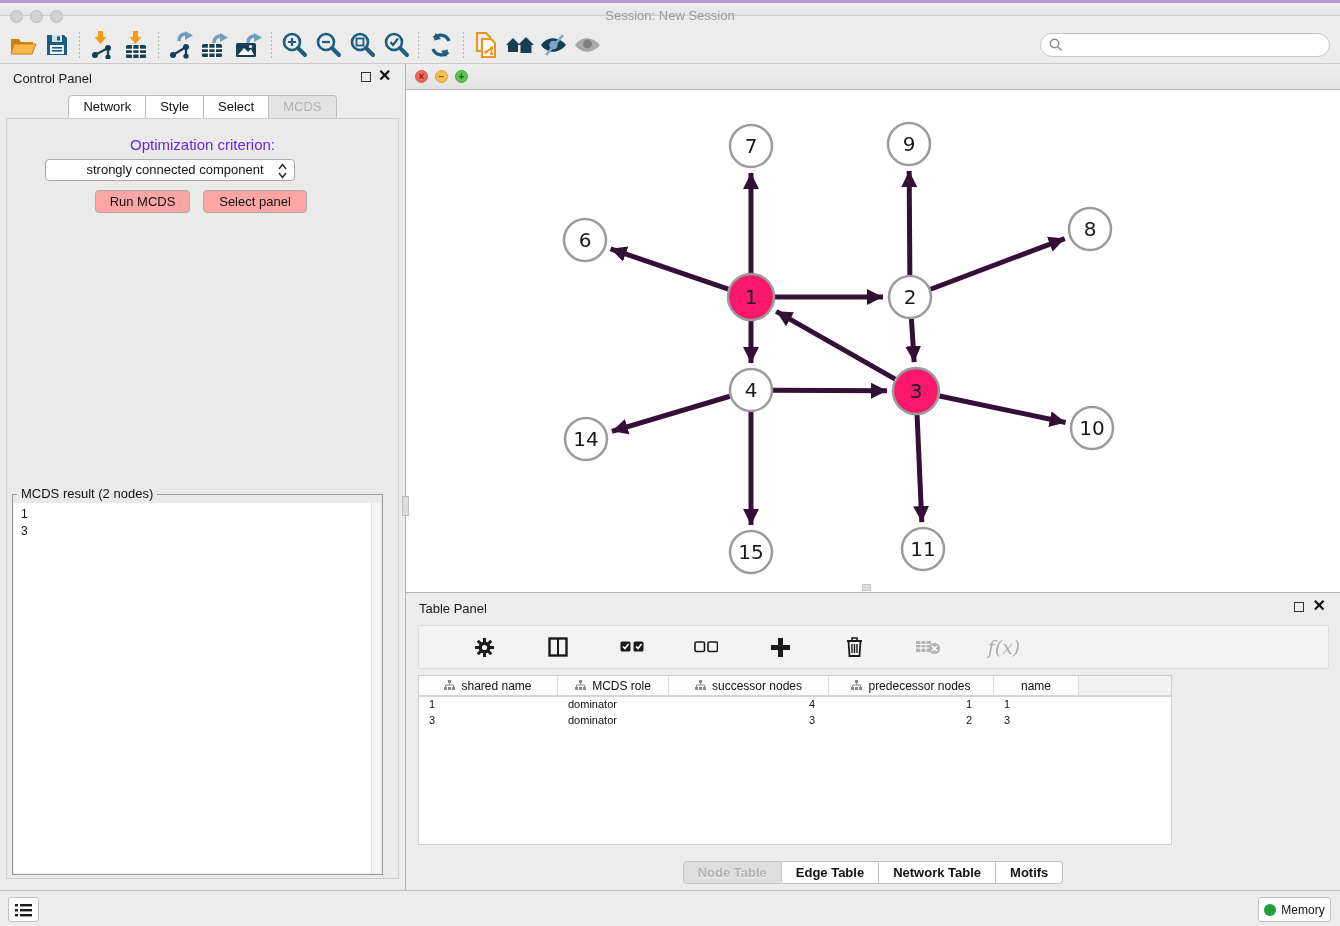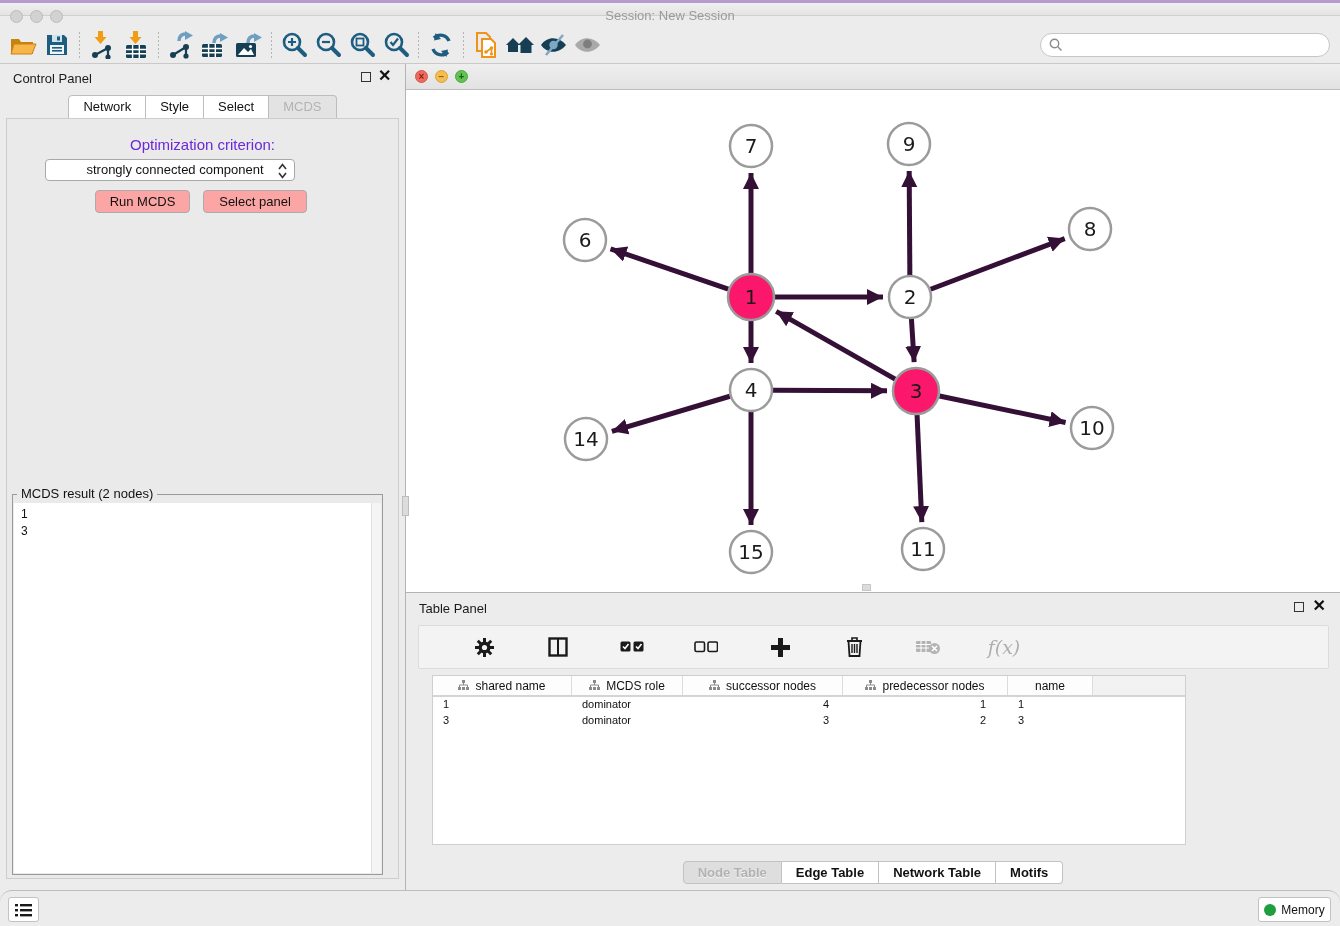--- a/index.html
+++ b/index.html
@@ -80,40 +80,40 @@
   
   #table-panel { position:absolute; left:405px; top:592px; width:935px; height:298px;
     background:#ececec; border-left:1px solid #b3b3b3; border-top:1px solid #b3b3b3; }
   #tp-title { position:absolute; left:13px; top:8px; font-size:13px; color:#1a1a1a; }
   #tp-toolbar { position:absolute; left:12px; top:32px; width:911px; height:44px;
     background:#f3f3f3; border:1px solid #dcdcdc; border-radius:2px;
     display:flex; align-items:center; padding-left:10px; }
   .tp-btn { width:38px; height:32px; display:flex; align-items:center; justify-content:center;margin-left:36px; }
   #fx-label { font-size:19px; font-style:italic; color:#aeaeae;
     font-family:"DejaVu Serif", serif; margin-left:4px; }
-  #node-table { position:absolute; left:26px; top:82px; width:754px; height:170px;
+  #node-table { position:absolute; left:12px; top:82px; width:754px; height:170px;
     background:#fff; border:1px solid #cfcfcf; font-size:11px; }
   #nt-header { display:grid; grid-template-columns:139px 111px 160px 165px 85px 1fr;
     height:21px; border-bottom:2px solid #d4d4d4; background:#fdfdfd; }
   .hcell { position:relative; display:flex; align-items:center; justify-content:center;
     gap:6px; font-size:12px; color:#111; border-right:1px solid #dcdcdc; }
   .hcell:last-child { border-right:none; background:#f2f2f2; }
   .trow { display:grid; grid-template-columns:139px 111px 160px 165px 85px 1fr; height:16px; }
   .tcell { padding:1px 10px 0 10px; color:#111; }
   .tcell.r { text-align:right; padding-right:14px; }
   #tp-tabs { position:absolute; left:0; top:268px; width:100%; display:flex; justify-content:center; }
   .btab { height:23px; padding:0 14px; font-size:13px; font-weight:bold; line-height:21px;
     background:#fff; border:1px solid #c2c2c2; border-left:none; color:#111; }
   .btab:first-child { border-left:1px solid #c2c2c2; border-radius:4px 0 0 4px; }
   .btab:last-child { border-radius:0 4px 4px 0; }
   .btab.selected { background:#dedede; color:#b2b2b2; text-shadow:0 1px 0 #f5f5f5; }
 
   
   #statusbar { position:absolute; left:0; top:890px; width:1340px; height:36px;
-    background:#ececec; border-top:1px solid #bdbdbd;border-radius:12px; }
+    background:#ececec; border-top:1px solid #bdbdbd; }
   #menu-btn { position:absolute; left:8px; top:6px; width:31px; height:25px; background:#fff;
     border:1px solid #c2c2c2; border-radius:3px; display:flex; align-items:center; justify-content:center; }
   #memory-btn { position:absolute; right:9px; top:6px; width:73px; height:25px; background:#fff;
     border:1px solid #c2c2c2; border-radius:3px; display:flex; align-items:center;
     justify-content:center; gap:5px; font-size:12px; color:#111; }
   #memory-dot { width:12px; height:12px; border-radius:50%; background:#1e9e3e; }
 </style>
 </head>
 <body>
 

